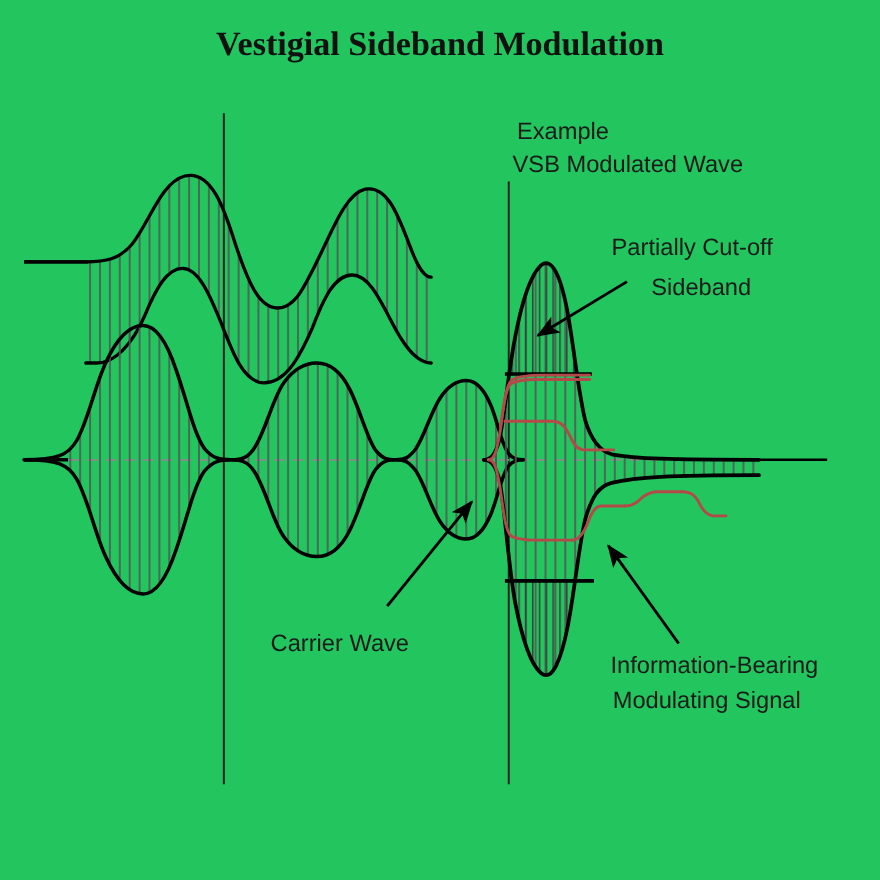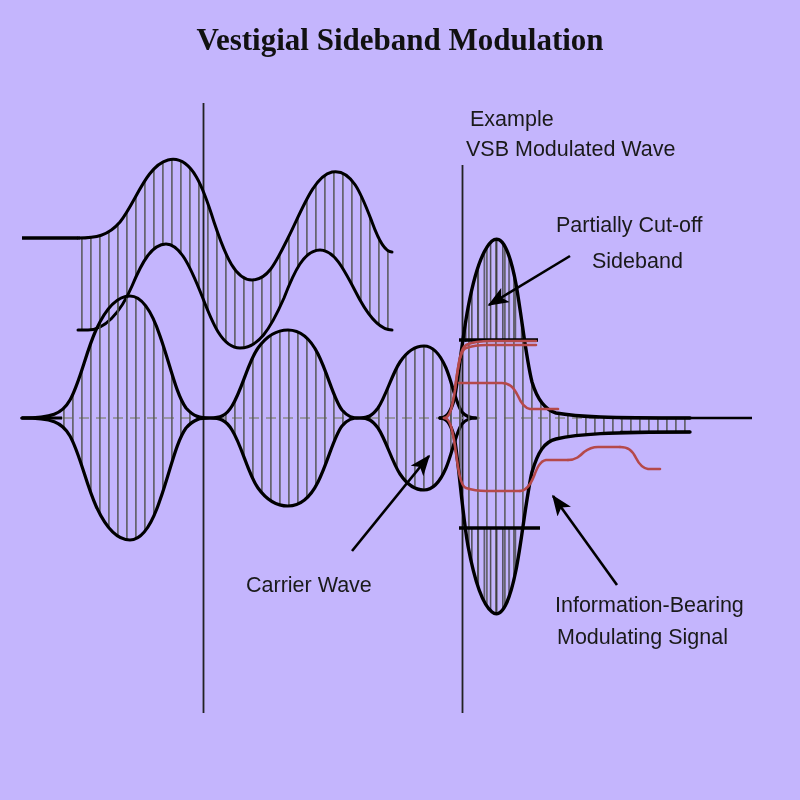--- a/index.html
+++ b/index.html
@@ -4,21 +4,21 @@
 <style>
   html, body {
     margin: 0;
     padding: 0;
     background: #ffffff;
   }
   #root {
     position: relative;
     width: 800px;
     height: 800px;
-    background: #c4b5fd;
+    background: #22c55e;
     overflow: hidden;
     font-family: "Liberation Sans", sans-serif;
   }
   #diagram-svg {
     position: absolute;
     left: 0;
     top: 0;
     width: 800px;
     height: 800px;
     display: block;

